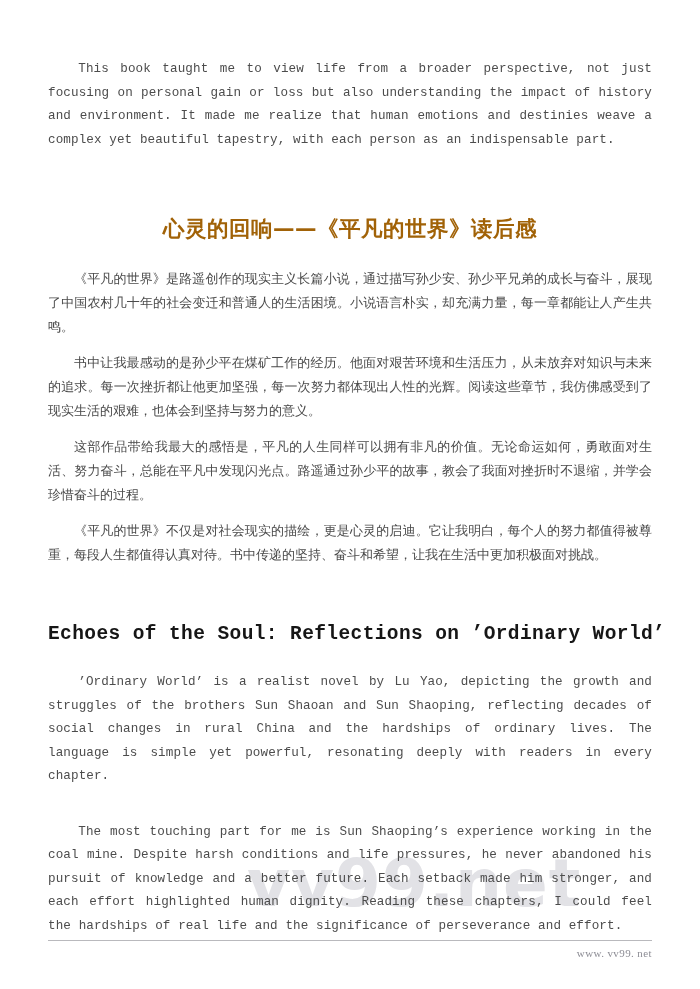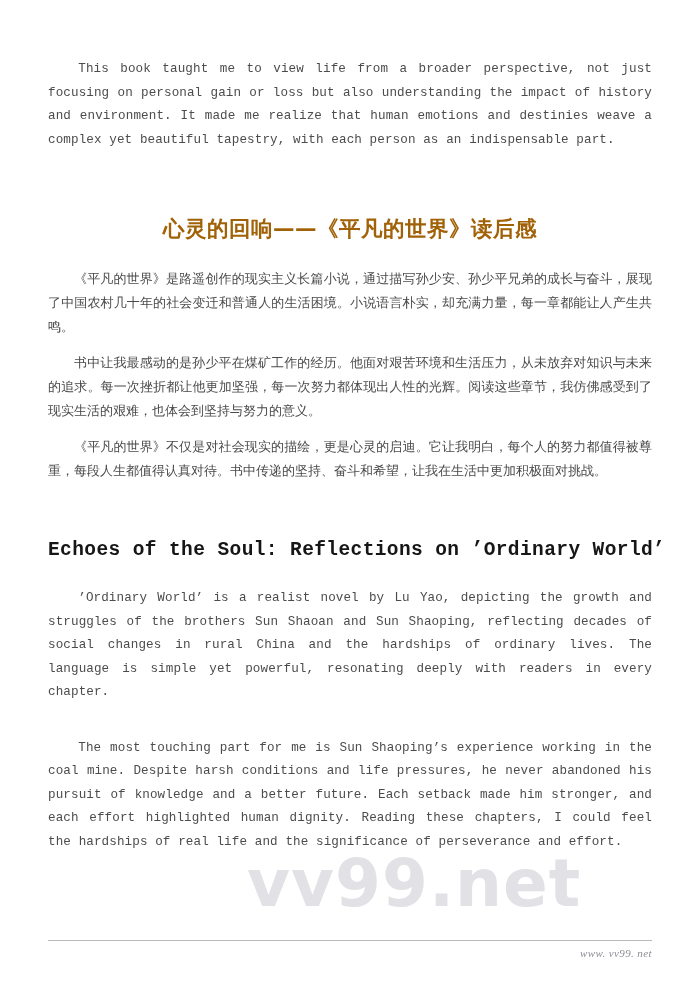--- a/index.html
+++ b/index.html
@@ -119,21 +119,20 @@
   }
   .footer-rule {
     height: 1px;
     background: #b9b9bd;
     width: 100%;
   }
   .footer-url {
     margin-top: 6px;
     text-align: right;
     font-family: "Liberation Serif", "DejaVu Serif", serif;
-    font-style: italic;
     font-size: 11px;
     color: #8d8d95;
     letter-spacing: 0.4px;
   }
 </style>
 </head>
 <body>
 
 <div class="page">
 
@@ -149,20 +148,21 @@
     <div class="gap-before-cn-head"></div>
 
     <h2 class="h-cn">心灵的回响——《平凡的世界》读后感</h2>
 
     <div class="gap-after-cn-head"></div>
 
     <p class="p-cn">《平凡的世界》是路遥创作的现实主义长篇小说，通过描写孙少安、孙少平兄弟的成长与奋斗，展现了中国农村几十年的社会变迁和普通人的生活困境。小说语言朴实，却充满力量，每一章都能让人产生共鸣。</p>
 
     <p class="p-cn">书中让我最感动的是孙少平在煤矿工作的经历。他面对艰苦环境和生活压力，从未放弃对知识与未来的追求。每一次挫折都让他更加坚强，每一次努力都体现出人性的光辉。阅读这些章节，我仿佛感受到了现实生活的艰难，也体会到坚持与努力的意义。</p>
 
+    <p class="p-cn">这部作品带给我最大的感悟是，平凡的人生同样可以拥有非凡的价值。无论命运如何，勇敢面对生活、努力奋斗，总能在平凡中发现闪光点。路遥通过孙少平的故事，教会了我面对挫折时不退缩，并学会珍惜奋斗的过程。</p>
 
     <p class="p-cn">《平凡的世界》不仅是对社会现实的描绘，更是心灵的启迪。它让我明白，每个人的努力都值得被尊重，每段人生都值得认真对待。书中传递的坚持、奋斗和希望，让我在生活中更加积极面对挑战。</p>
 
     <div class="gap-before-en-head"></div>
 
     <h2 class="h-en">Echoes of the Soul: Reflections on ’Ordinary World’</h2>
 
     <div class="gap-after-en-head"></div>
 
     <p class="p-en indent">’Ordinary World’ is a realist novel by Lu Yao, depicting the growth and struggles of the brothers Sun Shaoan and Sun Shaoping, reflecting decades of social changes in rural China and the hardships of ordinary lives. The language is simple yet powerful, resonating deeply with readers in every chapter.</p>

